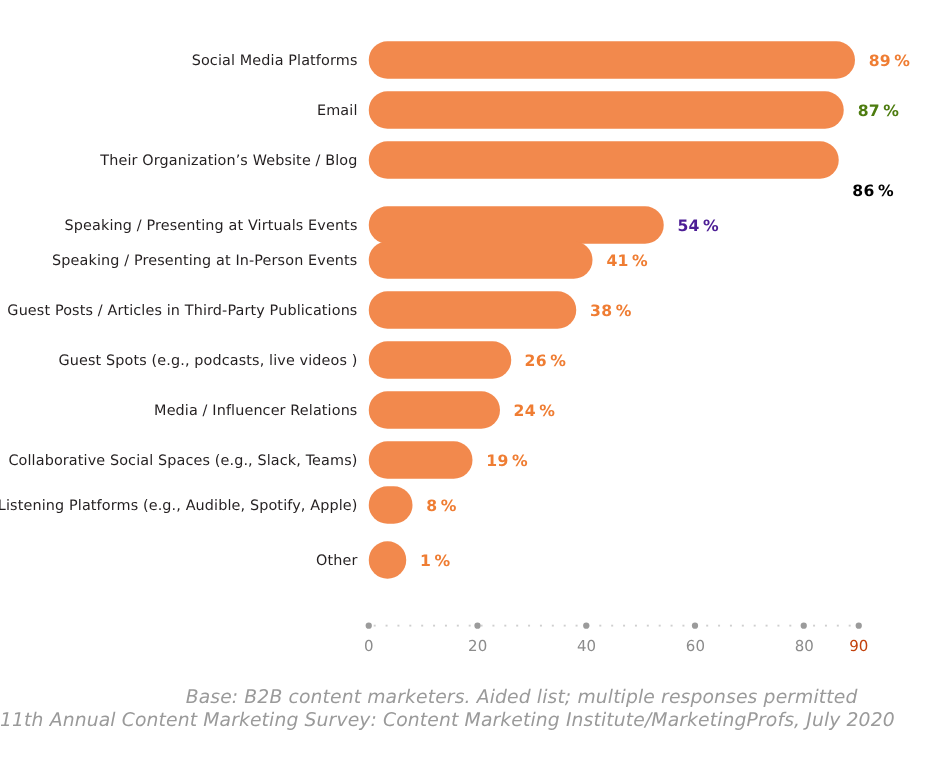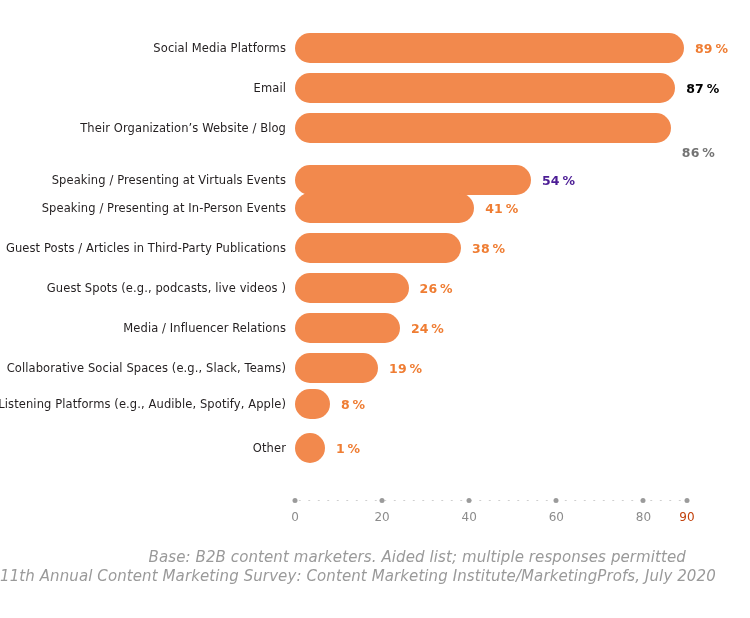--- a/index.html
+++ b/index.html
@@ -141,28 +141,28 @@
         <div class="cat-label">Social Media Platforms</div>
         <div class="bar-wrap">
           <div class="bar" style="background: rgb(242, 137, 77); width: 388.93px;"></div>
           <div class="bar-value" style="color: rgb(239, 125, 51);">89 %</div>
         </div>
       </div>
       <div class="bar-row" style="top: 68px;">
         <div class="cat-label">Email</div>
         <div class="bar-wrap">
           <div class="bar" style="background: rgb(242, 137, 77); width: 380.19px;"></div>
-          <div class="bar-value" style="color: #000000;">87 %</div>
+          <div class="bar-value" style="color: #4d7c0f;">87 %</div>
         </div>
       </div>
       <div class="bar-row" style="top: 108px;">
         <div class="cat-label">Their Organization’s Website / Blog</div>
         <div class="bar-wrap">
           <div class="bar" style="background: rgb(242, 137, 77); width: 375.82px;"></div>
-          <div class="bar-value" style="color: #737373; margin-top: 48px;">86 %</div>
+          <div class="bar-value" style="color: #000000; margin-top: 48px;">86 %</div>
         </div>
       </div>
       <div class="bar-row" style="top: 160px;">
         <div class="cat-label">Speaking / Presenting at Virtuals Events</div>
         <div class="bar-wrap">
           <div class="bar" style="background: rgb(242, 137, 77); width: 235.98px;"></div>
           <div class="bar-value" style="color: #4c1d95;">54 %</div>
         </div>
       </div>
       <div class="bar-row" style="top: 188px;">

